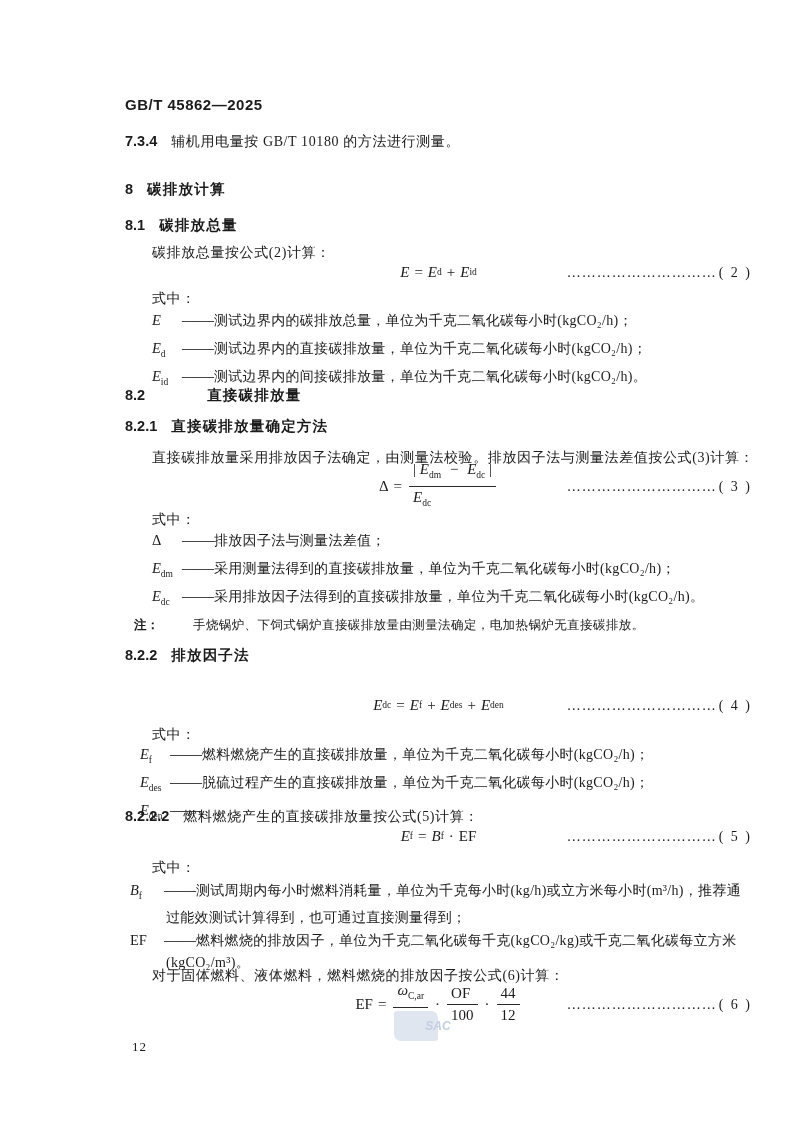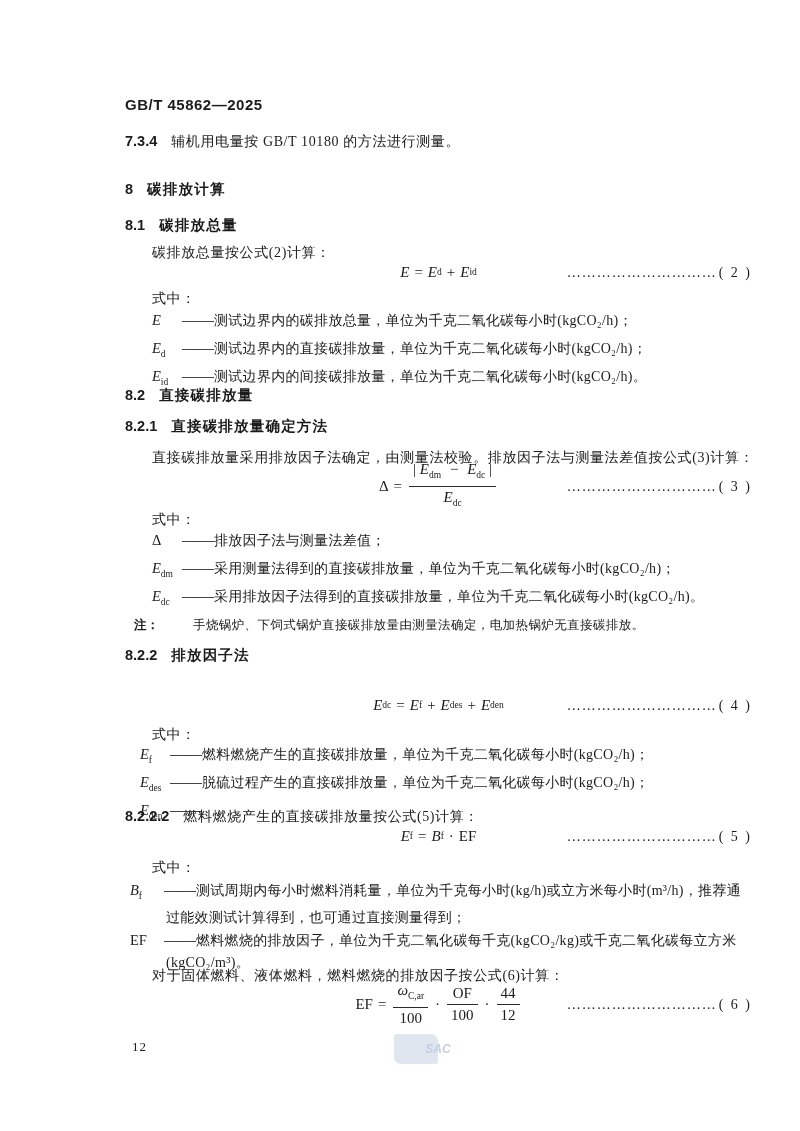--- a/index.html
+++ b/index.html
@@ -33,31 +33,31 @@
 
   
   .formula-row { position:absolute; left:85px; width:627px;
                  display:flex; justify-content:center; align-items:center; }
   .f-body { display:flex; align-items:center; font-size:15px; }
   .mi { font-style:italic; }
   .mo { padding:0 5px; }
   .f-tail { position:absolute; right:0; top:50%; transform:translateY(-50%); white-space:nowrap; }
   .dots { font-size:14px; letter-spacing:1px; }
   .fnum { font-size:14px; letter-spacing:2px; padding-left:2px; }
-  .frac { display:inline-block; text-align:center; vertical-align:middle; margin:12px 2px; }
+  .frac { display:inline-block; vertical-align:middle; margin:12px 2px; }
   .fr-num { display:block; padding:0 4px 1px; line-height:19px; }
   .fr-den { display:block; border-top:1px solid #2a2a2a; padding:1px 4px 0; line-height:19px; }
 
   .note-row { display:flex; align-items:baseline; }
   .note-label { font-family:"Liberation Sans","DejaVu Sans",sans-serif; font-weight:700;
                 font-size:12.5px; letter-spacing:0; margin-right:2px; }
   .note-text { font-size:12.5px; letter-spacing:0.4px; white-space:nowrap;margin-left:32px; }
 
   .page-number { position:absolute; left:92px; top:1039px; font-size:13px; letter-spacing:1px; }
-  .watermark { position:absolute; left:354px; top:1034px; width:24px; height:30px;
+  .watermark { position:absolute; left:354px; top:1011px; width:24px; height:30px;
                background:#dfe6f0; border-radius:3px 7px 3px 7px;
                display:flex; align-items:center; justify-content:center;
                font-family:"Liberation Sans","DejaVu Sans",sans-serif;
                font-style:italic; font-weight:700; font-size:12px; letter-spacing:0;
                color:#c2cfe2;padding-left:44px; }
 </style>
 </head>
 <body>
 
 <div class="page">
@@ -109,21 +109,21 @@
       <span class="dash">——</span>
       <span class="desc">测试边界内的直接碳排放量，单位为千克二氧化碳每小时(kgCO₂/h)；</span>
     </div>
     <div class="def">
       <span class="sym"><span class="mi">E</span><sub>id</sub></span>
       <span class="dash">——</span>
       <span class="desc">测试边界内的间接碳排放量，单位为千克二氧化碳每小时(kgCO₂/h)。</span>
     </div>
   </div>
 
-  <div class="abs hrow hd" style="top:386px;">
+  <div class="abs hrow hd" style="top:386px;gap:48px;">
     <span class="hnum">8.2</span>
     <span>直接碳排放量</span>
   </div>
 
   <div class="abs hrow hd" style="top:417px;">
     <span class="hnum">8.2.1</span>
     <span>直接碳排放量确定方法</span>
   </div>
 
   <div class="abs txt" style="top:449px; left:112px;">直接碳排放量采用排放因子法确定，由测量法校验。排放因子法与测量法差值按公式(3)计算：</div>

